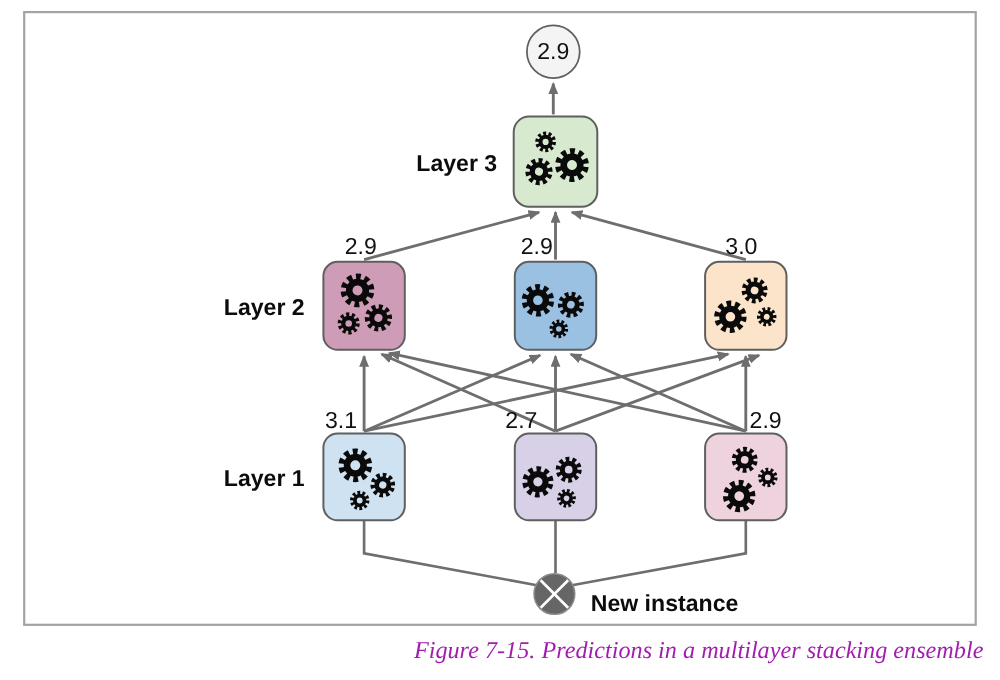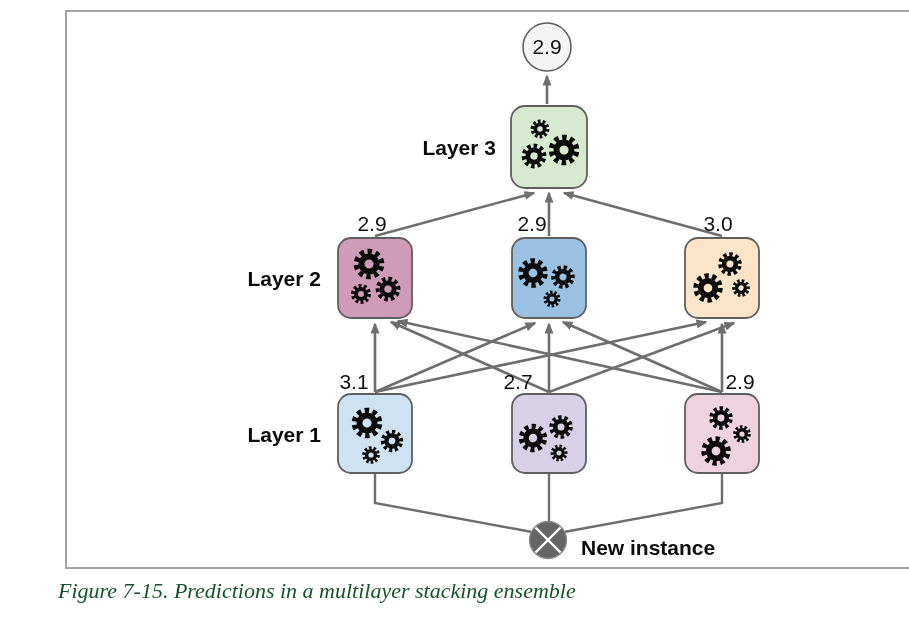--- a/index.html
+++ b/index.html
@@ -1,28 +1,28 @@
 <!DOCTYPE html>
 <html><head>
 <meta charset="utf-8">
 <style>
   html,body{margin:0;padding:0;background:#ffffff;}
   body{width:909px;height:618px;position:relative;overflow:hidden;
        font-family:"Liberation Sans",sans-serif;}
-  .stage{position:absolute;inset:0;margin-left:44px;}
+  .stage{position:absolute;inset:0;}
   svg{position:absolute;left:0;top:0;}
   .val{font:21px "Liberation Sans",sans-serif;fill:#111111;}
   .outval{font:21px "Liberation Sans",sans-serif;fill:#111111;}
   .layerlbl{font:bold 21px "Liberation Sans",sans-serif;fill:#0c0c0c;}
   .instlbl{font:bold 21px "Liberation Sans",sans-serif;fill:#0c0c0c;}
   .edge{stroke:#6e6e6e;stroke-width:2.6;fill:none;}
   .plainedge{stroke:#6e6e6e;stroke-width:2.4;fill:none;}
   .nodebox{stroke:#5f5f5f;stroke-width:1.8;}
   .caption{position:absolute;left:14px;top:578px;width:880px;
-           font:italic 22px "Liberation Serif",serif;color:#14532d;}
+           font:italic 22px "Liberation Serif",serif;color:#a21caf;text-align:right;}
 </style>
 </head>
 <body>
 
 <div class="stage">
 <svg width="909" height="618" viewBox="0 0 909 618">
   <defs>
     <marker id="arrow" markerUnits="userSpaceOnUse" markerWidth="14" markerHeight="12" refX="9.5" refY="4.5" orient="auto">
       <path d="M0,0 L11,4.5 L0,9 Z" fill="#6e6e6e"></path>
     </marker>

